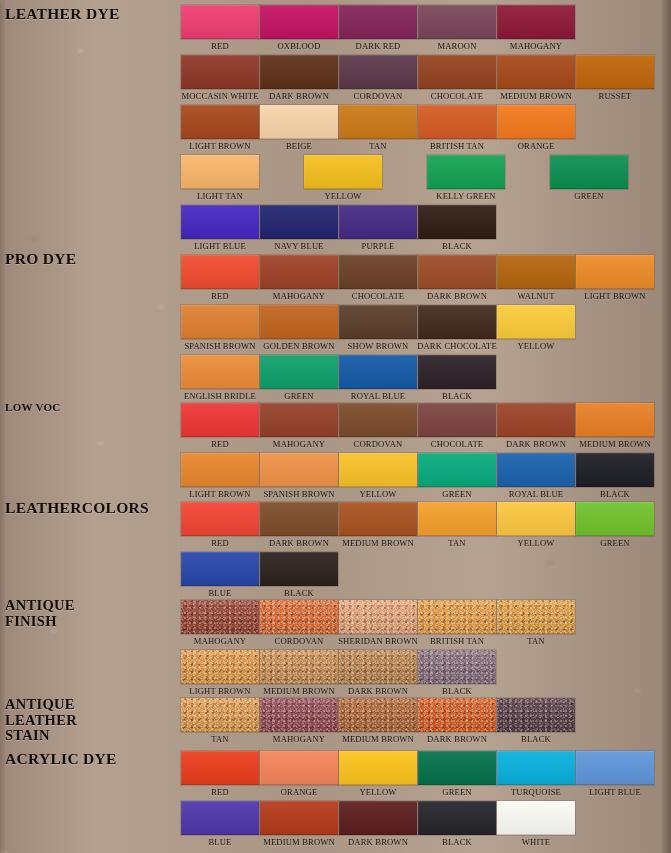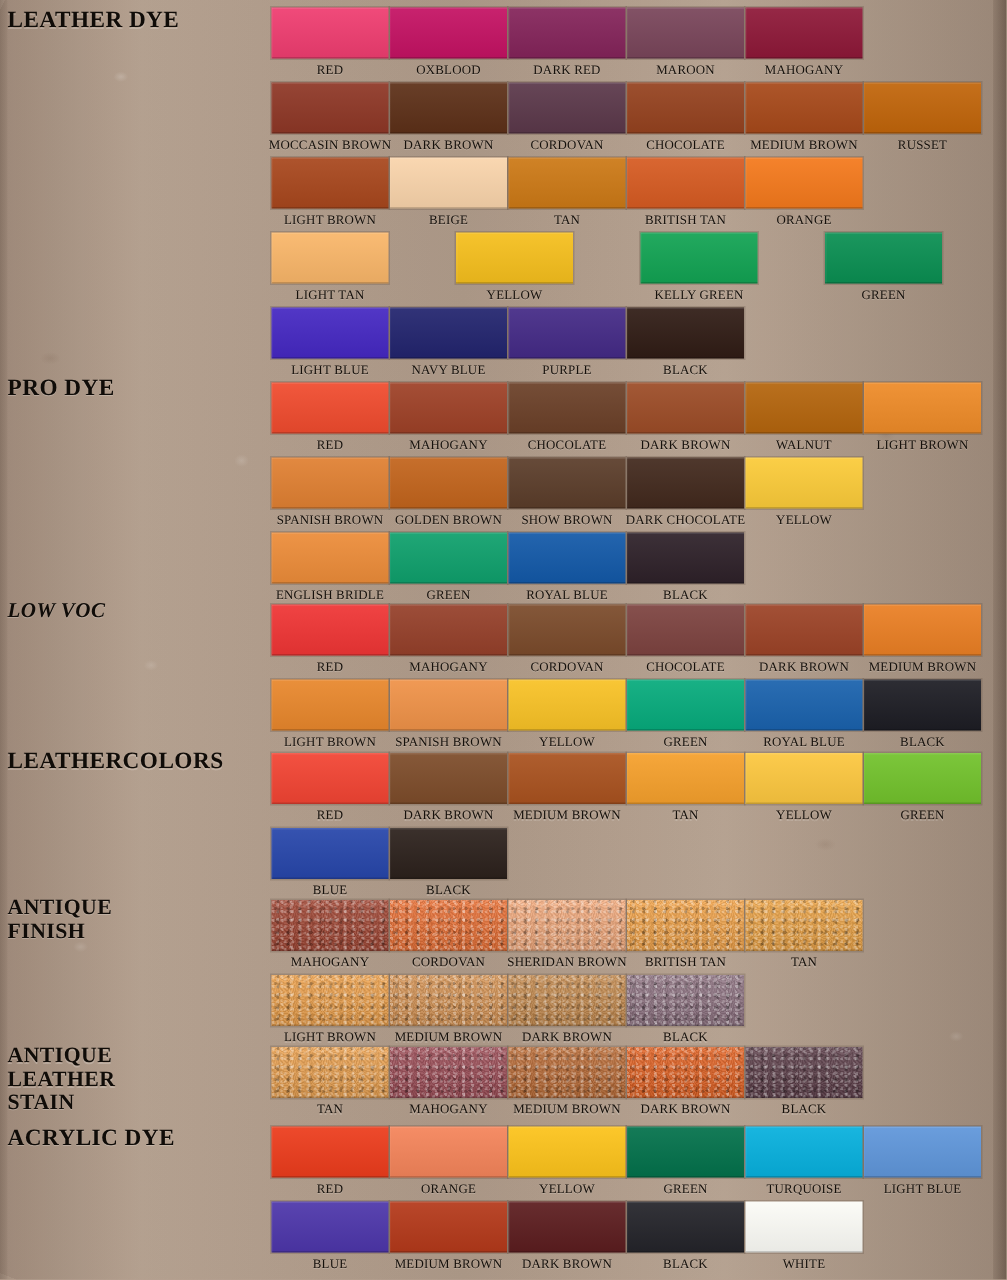--- a/index.html
+++ b/index.html
@@ -145,21 +145,21 @@
         <div class="label">MAROON</div>
       </div>
       <div class="cell">
         <div class="swatch smooth" style="background-color: rgb(142, 24, 56);"></div>
         <div class="label">MAHOGANY</div>
       </div>
     </div>
     <div class="row" style="top: 55px;">
       <div class="cell">
         <div class="swatch smooth" style="background-color: rgb(142, 55, 38);"></div>
-        <div class="label">MOCCASIN BROWN</div>
+        <div class="label">MOCCASIN WHITE</div>
       </div>
       <div class="cell">
         <div class="swatch smooth" style="background-color: rgb(93, 48, 24);"></div>
         <div class="label">DARK BROWN</div>
       </div>
       <div class="cell">
         <div class="swatch smooth" style="background-color: rgb(91, 56, 74);"></div>
         <div class="label">CORDOVAN</div>
       </div>
       <div class="cell">
@@ -305,21 +305,21 @@
         <div class="swatch smooth" style="background-color: rgb(19, 89, 168);"></div>
         <div class="label">ROYAL BLUE</div>
       </div>
       <div class="cell">
         <div class="swatch smooth" style="background-color: rgb(46, 33, 41);"></div>
         <div class="label">BLACK</div>
       </div>
       <div class="cell empty"></div>
       <div class="cell empty"></div>
     </div>
-    <div class="heading" style="top: 400px; font-size: 14px; font-style: italic;">LOW VOC</div>
+    <div class="heading" style="top: 400px; font-size: 11px;">LOW VOC</div>
     <div class="row" style="top: 403px;">
       <div class="cell">
         <div class="swatch smooth" style="background-color: rgb(239, 53, 53);"></div>
         <div class="label">RED</div>
       </div>
       <div class="cell">
         <div class="swatch smooth" style="background-color: rgb(149, 64, 42);"></div>
         <div class="label">MAHOGANY</div>
       </div>
       <div class="cell">

